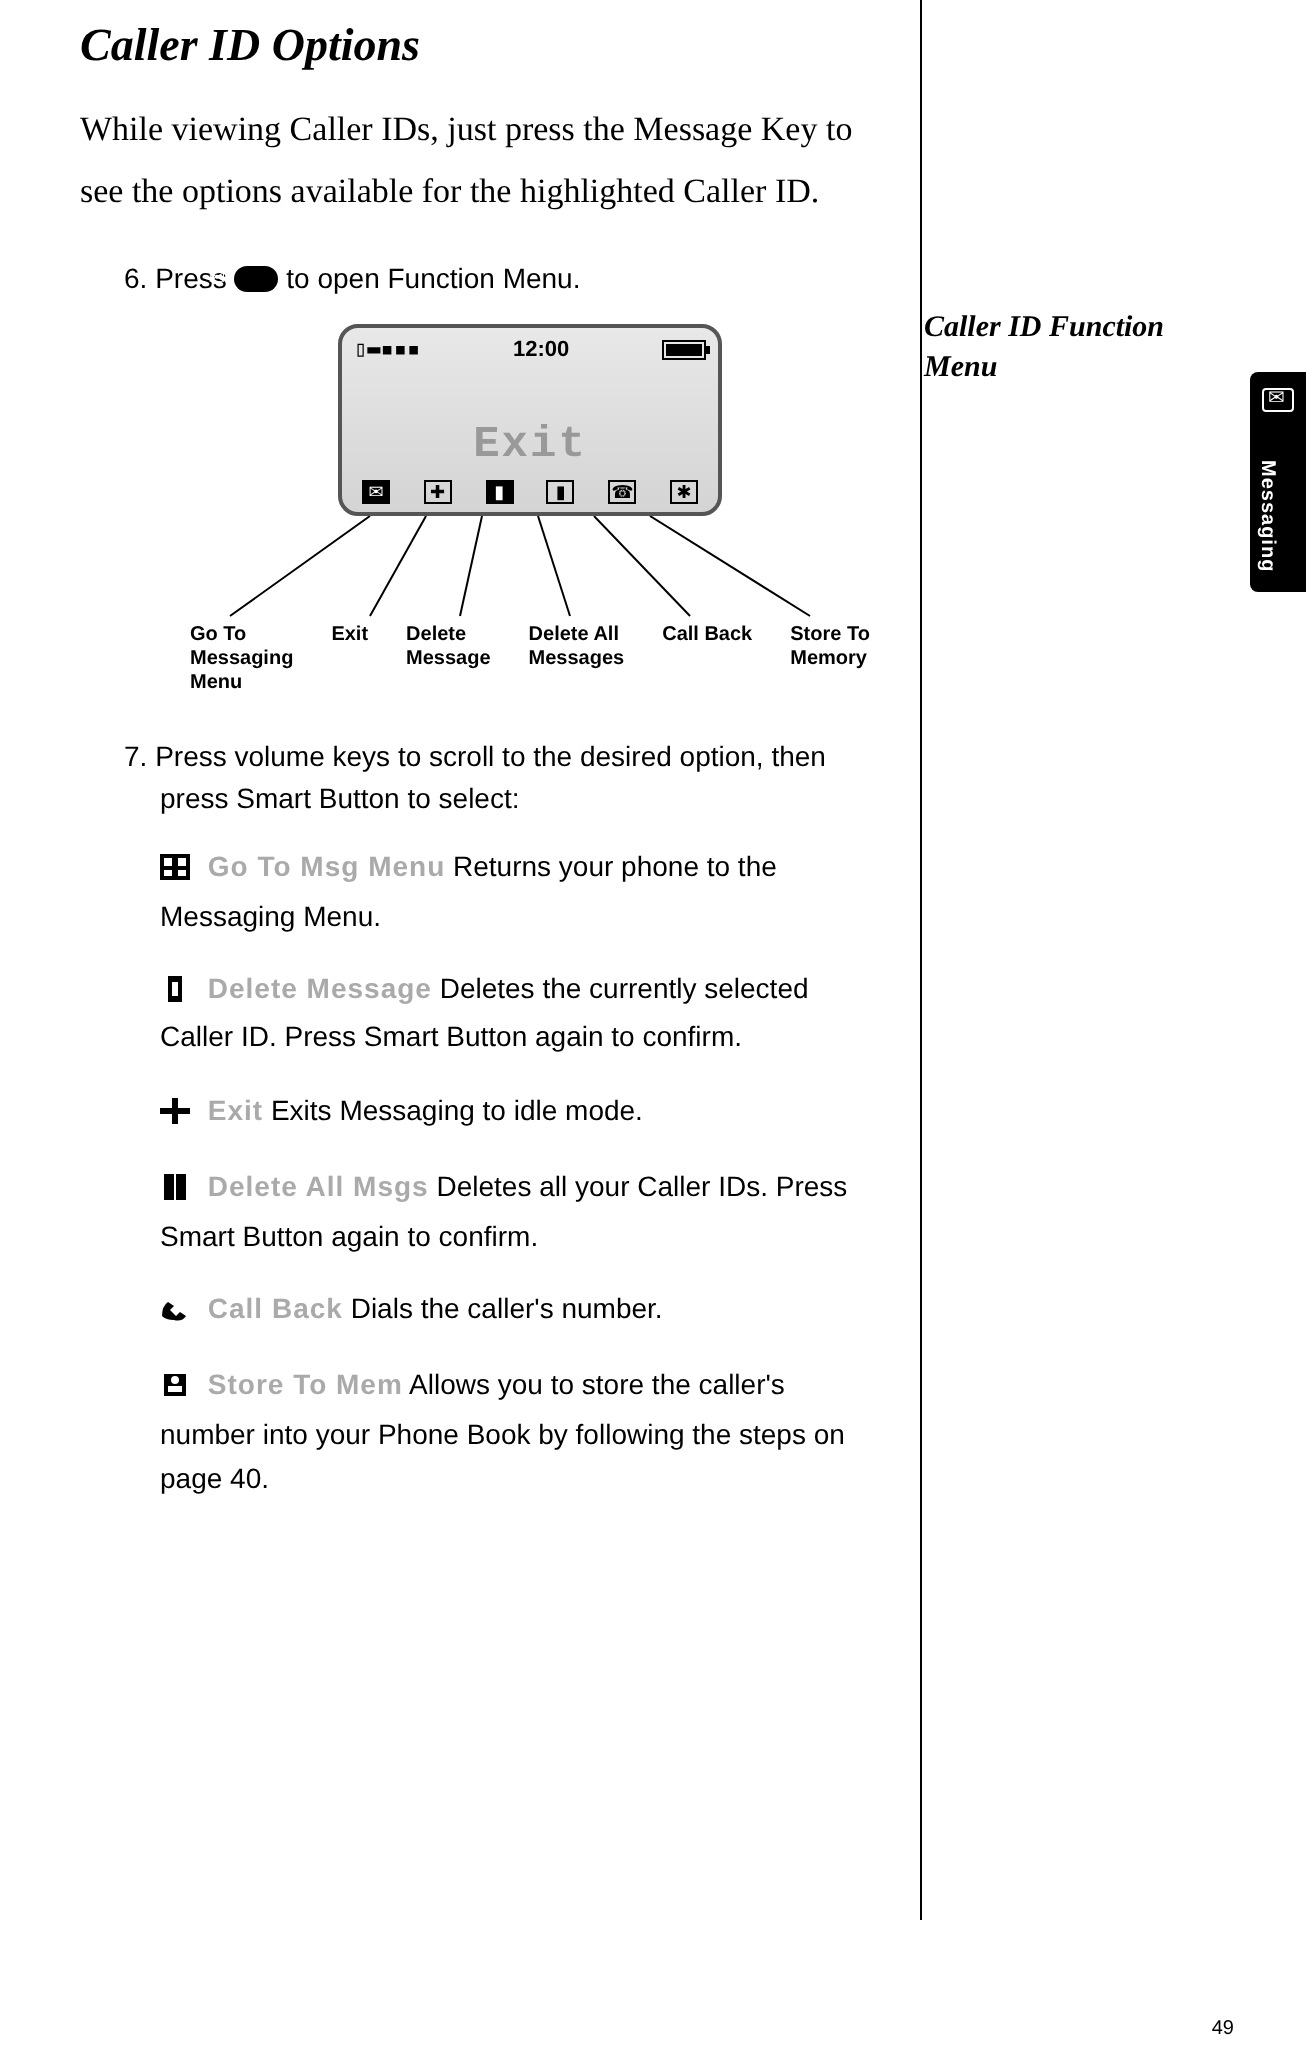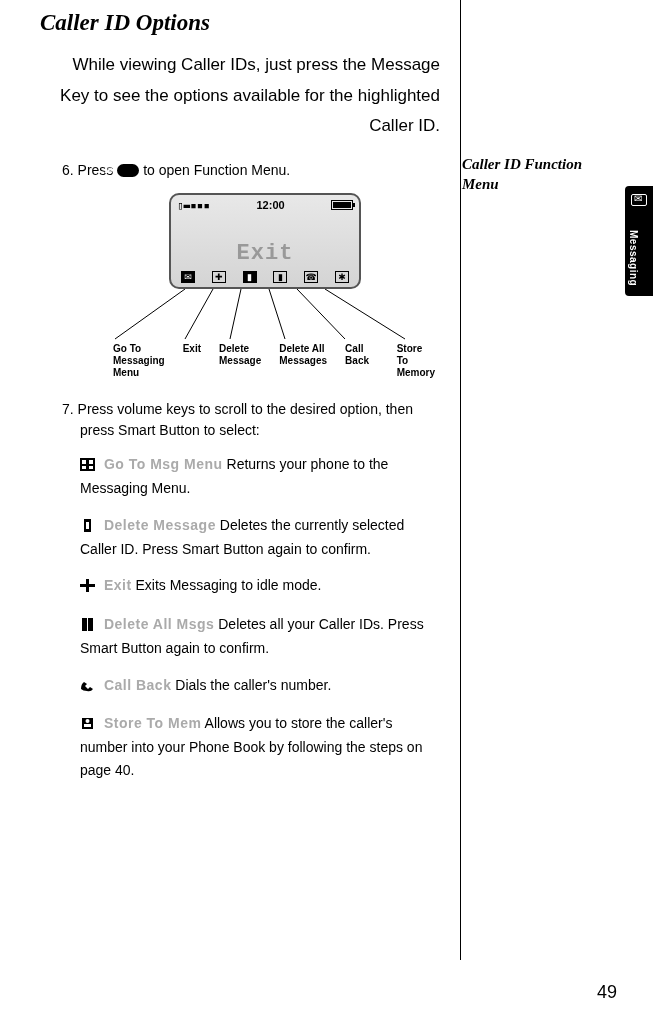--- a/index.html
+++ b/index.html
@@ -2,47 +2,47 @@
 <html><head>
 <meta charset="utf-8">
 <style>
   * { box-sizing: border-box; margin: 0; padding: 0; }
   html, body { width: 657px; height: 1030px; background: #fff; font-family: Arial, Helvetica, sans-serif; color: #000; }
   .page { position: relative; width: 657px; height: 1030px; padding: 10px 40px 30px 40px; }
   .main { float: left; width: 420px; padding-right: 20px; }
   .sidecol { float: left; width: 150px; padding-left: 2px; padding-top: 144px; }
   .divider { position: absolute; left: 460px; top: 0; width: 0; height: 960px; border-left: 1px solid #000; }
   h1 { font-family: Georgia, 'Times New Roman', serif; font-style: italic; font-weight: 700; font-size: 23px; margin-bottom: 14px; }
-  .intro { font-family: Liberation Sans, sans-serif; font-size: 17px; line-height: 1.8; margin-bottom: 18px; text-align: right; }
+  .intro { font-family: Liberation Serif, serif; font-size: 17px; line-height: 1.8; margin-bottom: 18px; }
   .step { font-size: 14px; line-height: 1.5; margin-left: 40px; text-indent: -18px; margin-bottom: 12px; }
   .msgkey { display: inline-block; width: 22px; height: 13px; background: #000; border-radius: 7px; vertical-align: -2px; position: relative; }
   .msgkey::after { content: "✉"; color: #fff; font-size: 10px; position: absolute; left: 5px; top: -1px; }
   .phoneblock { margin-left: 50px; margin-bottom: 20px; }
   .screen { width: 192px; height: 96px; border: 2px solid #555; border-radius: 10px; background: linear-gradient(#e8e8e8,#d4d4d4); margin: 0 auto; position: relative; overflow: hidden; }
   .scr-top { position: absolute; top: 4px; left: 6px; right: 6px; font-family: monospace; font-size: 11px; display: flex; justify-content: space-between; align-items: center; }
   .sig { display: inline-block; }
   .bat { display:inline-block; width:22px; height:10px; border:1px solid #000; position:relative; }
   .bat::after { content:""; position:absolute; right:-3px; top:2px; width:2px; height:4px; background:#000; }
   .bat::before { content:""; position:absolute; left:1px; top:1px; width:18px; height:6px; background:#000; }
   .scr-mid { position:absolute; top:46px; left:0; right:0; text-align:center; font-family:'Courier New',monospace; font-size:22px; letter-spacing:1px; color:#999; font-weight:bold; }
   .scr-bot { position:absolute; bottom:4px; left:10px; right:10px; display:flex; justify-content:space-between; }
   .scr-bot span { display:inline-block; width:14px; height:12px; border:1px solid #000; font-size:9px; text-align:center; line-height:11px; }
   .callout-lines { position:relative; width:320px; height:60px; margin:0 auto; }
   .callout-lines svg { width:100%; height:100%; }
   .callout-row { display:flex; justify-content:space-between; width:340px; margin:-6px auto 0 auto; font-size:10px; font-weight:600; line-height:1.2;}
-  .callout-row > div { text-align:left;margin-left:18px; }
+  .callout-row > div { text-align:left; }
   .opt { font-size:14px; line-height:1.6; margin-left:40px; margin-bottom:14px; }
   .opt .icon { display:inline-block; vertical-align:-2px; margin-right:5px; }
   .mono { font-family:Liberation Sans, sans-serif; color:#aaa; font-weight:600; letter-spacing:0.5px; }
   .sideannot { font-family: Georgia,'Times New Roman',serif; font-style: italic; font-weight:700; font-size:15px; line-height:1.35; }
   .tab { position:absolute; right:4px; top:186px; width:28px; height:110px; background:#000; border-radius:4px 0 0 4px; color:#fff; }
   .tablabel { position:absolute; top:44px; left:14px; transform:rotate(90deg); transform-origin:left top; font-size:10px; font-weight:bold; letter-spacing:0.5px; white-space:nowrap;}
   .tabicon { position:absolute; top:8px; left:6px; width:16px; height:12px; border:1px solid #fff; border-radius:2px; }
   .tabicon::after{content:"✉"; color:#fff; font-size:10px; position:absolute; left:2px; top:-2px;}
-  .pagenum { position:absolute; right:40px; bottom:27px; font-size:18px; }
+  .pagenum { position:absolute; right:40px; bottom:10px; font-size:10px; }
   
   .ic { width:15px; height:13px; }
 </style>
 </head>
 <body>
 
 <div class="page">
   <div class="divider"></div>
 
   <div class="main">

